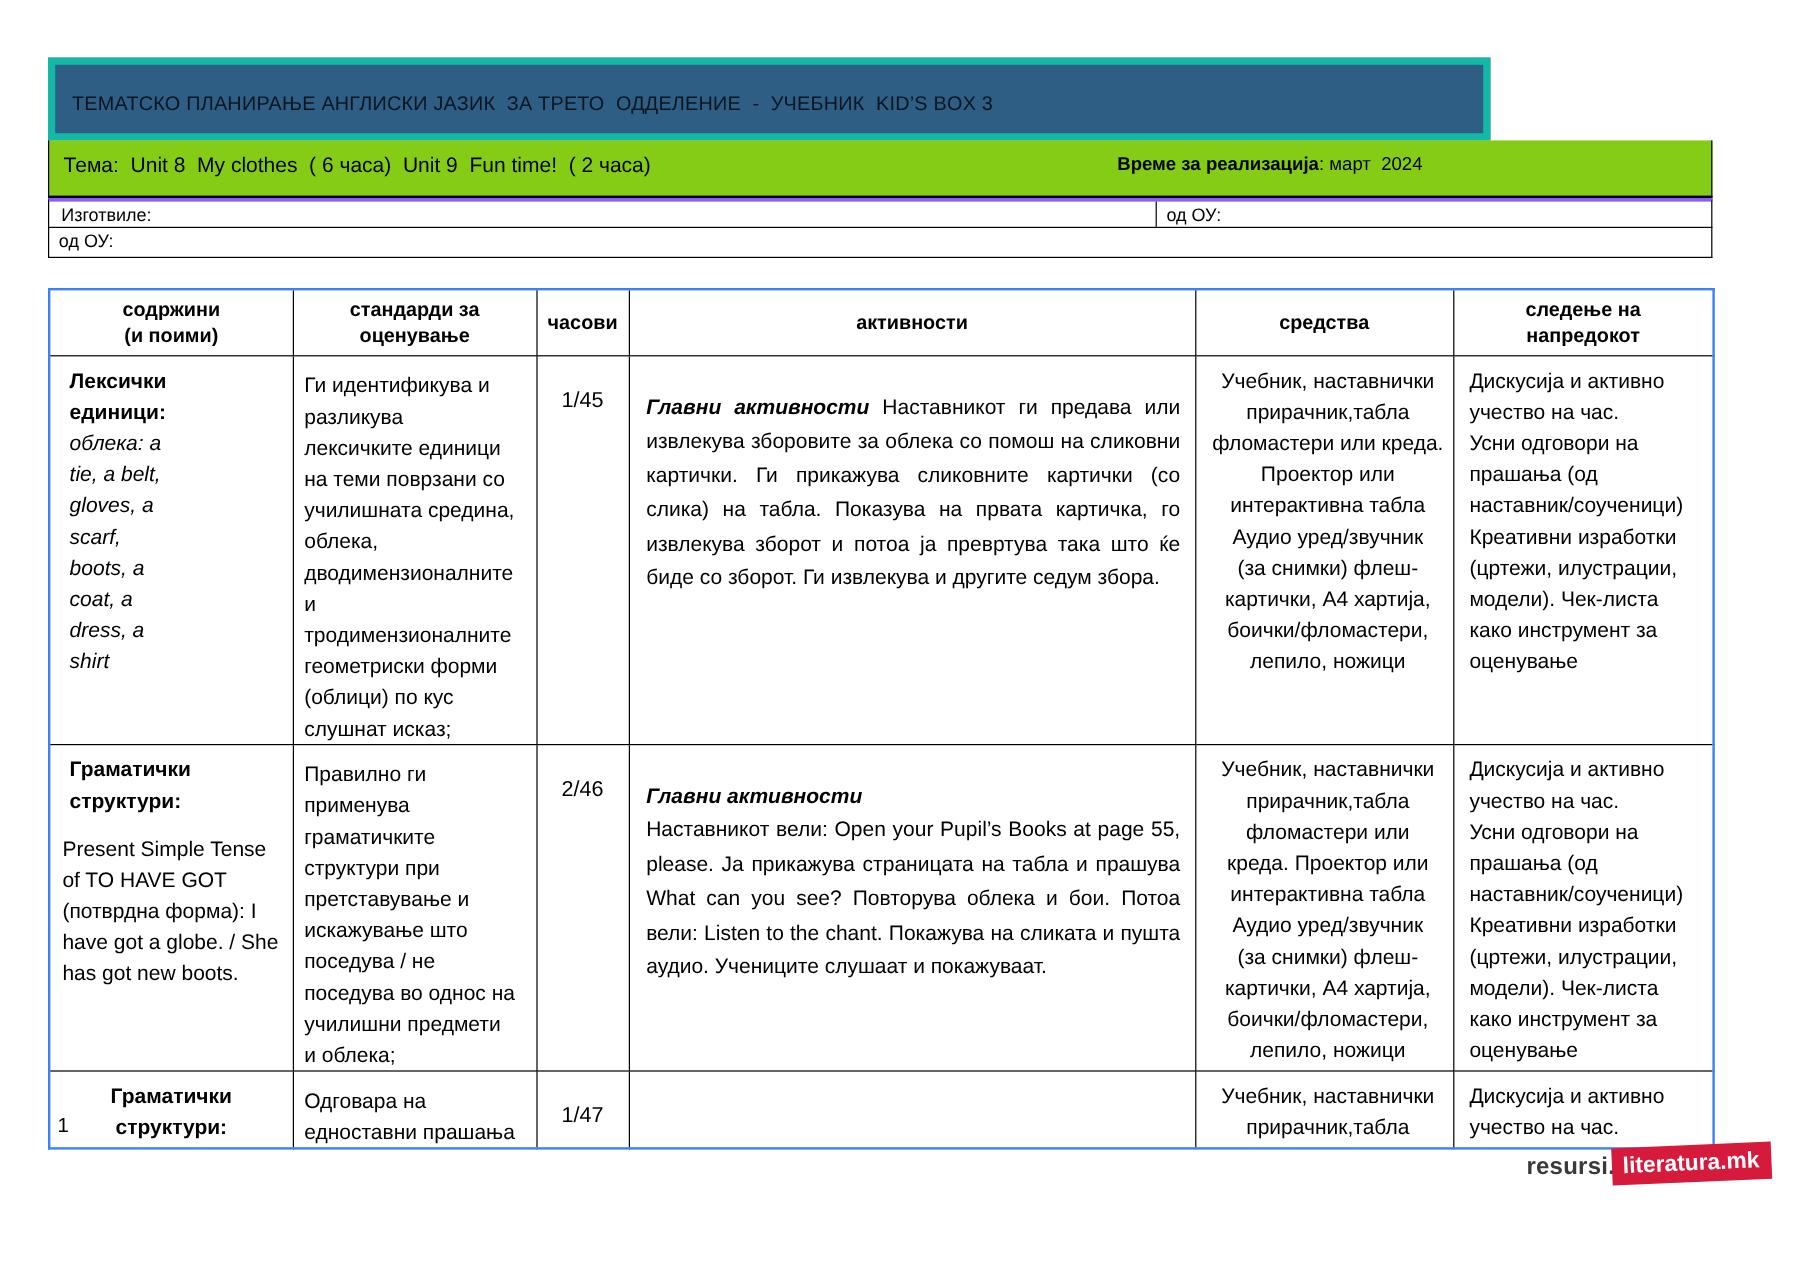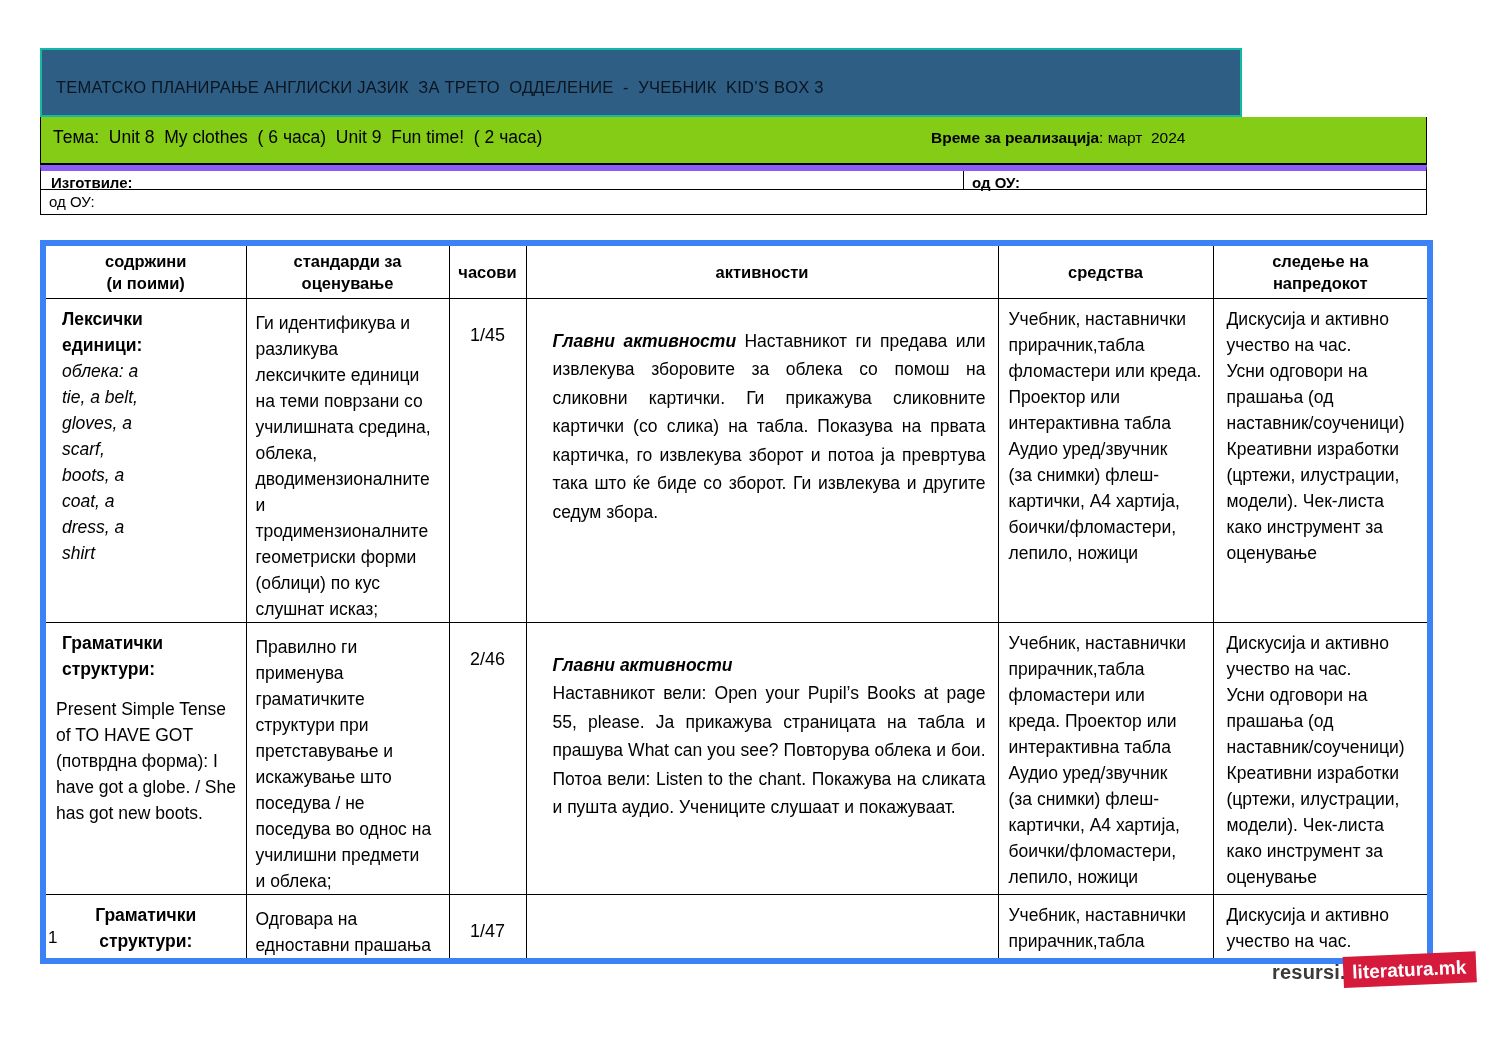--- a/index.html
+++ b/index.html
@@ -1,58 +1,58 @@
 <!DOCTYPE html>
 <html><head>
 <meta charset="utf-8">
 <style>
   html,body{margin:0;padding:0;background:#ffffff;width:1497px;height:1058px;overflow:hidden;
     font-family:"Liberation Sans",sans-serif;color:#000;}
   .page{position:relative;width:1497px;height:1058px;background:#fff;}
 
   
   .titlebar{position:absolute;left:40px;top:48px;width:1202px;height:69px;box-sizing:border-box;
-    background:#2E5E84;border:2px solid #14b8a6;display:flex;align-items:center;}
+    background:#2E5E84;border:6px solid #14b8a6;display:flex;align-items:center;}
   .titlebar .t{font-size:16.5px;letter-spacing:.2px;padding:10px 0 0 14px;white-space:pre;color:#0b1520;}
 
   
   .temarow{position:absolute;left:40px;top:117px;width:1387px;height:48px;box-sizing:border-box;
     background:#84cc16;border:1px solid #000;border-top:none;border-bottom:2px solid #000;}
   .temarow .tema{position:absolute;left:12px;top:10px;font-size:17.5px;white-space:pre;}
   .temarow .vreme{position:absolute;left:890px;top:12px;font-size:15.5px;white-space:pre;}
   .temarow .vreme b{font-weight:bold;}
 
   
   .meta{position:absolute;left:40px;top:165px;width:1387px;box-sizing:border-box;}
   .meta .mrow{display:flex;height:25px;border:1px solid #000;border-top:none;box-sizing:border-box;}
-  .meta .mrow:first-child{border-top:6px solid #8b5cf6;font-weight:bold;}
+  .meta .mrow:first-child{border-top:3px solid #8b5cf6;}
   .meta .ml{width:923px;box-sizing:border-box;border-right:1px solid #000;font-size:15px;
     padding:3px 0 0 10px;}
   .meta .mr{flex:1;font-size:15px;padding:3px 0 0 8px;}
 
   
   table.plan{position:absolute;left:40px;top:240px;width:1387px;border-collapse:collapse;
-    table-layout:fixed;border:6px solid #3b82f6;}
+    table-layout:fixed;border:2px solid #3b82f6;}
   table.plan td,table.plan th{border:1px solid #000;vertical-align:top;box-sizing:border-box;
     overflow:hidden;font-size:17.5px;line-height:26px;padding:0;}
   table.plan tr.hdr th{height:55px;vertical-align:middle;text-align:center;font-weight:bold;
     font-size:16.5px;line-height:22px;white-space:pre-line;}
   tr.r1 td{height:323px;} tr.r2 td{height:240px;} tr.r3 td{height:47px;}
 
   td .wrap{white-space:pre-line;}
   td.c1 .b{display:block;white-space:pre-line;font-weight:bold;padding:7px 4px 0 16px;}
   td.c1 .t{display:block;white-space:pre-line;padding:0 4px 0 16px;}
   tr.r1 td.c1 .t{padding-left:16px;font-style:italic;}
   tr.r2 td.c1 .t{margin-top:14px;padding-left:10px;}
   tr.r3 td.c1 .b{text-align:center;padding-left:4px;}
   td.c2 .wrap{padding:11px 6px 0 9px;}
   td.c3{text-align:center;} td.c3 .wrap{padding-top:7px;font-size:18px;margin-top:16px;}
-  td.c4 .wrap{padding:28px 12px 0 26px;text-align:justify;line-height:28.5px;}
+  td.c4 .wrap{padding:28px 12px 0 14px;text-align:justify;line-height:28.5px;}
   td.c4 .lead{font-weight:bold;font-style:italic;}
-  td.c5 .wrap{padding:7px 4px 0 10px;}
+  td.c5 .wrap{padding:7px 4px 0 10px;text-align:center;}
   td.c6 .wrap{padding:7px 4px 0 13px;}
 
   
   .pagenum{position:absolute;left:48px;top:928px;font-size:17px;}
   .logo{position:absolute;left:1272px;top:957px;display:flex;align-items:center;}
   .logo .pre{font-size:20px;color:#3A3A3A;font-weight:bold;letter-spacing:.2px;}
   .logo .box{display:inline-block;background:#D51A3C;color:#fff;font-weight:bold;font-size:19px;
     padding:5px 10px 4px 9px;margin-left:-2px;transform:rotate(-2.5deg);transform-origin:left bottom;}
 </style>
 </head>

